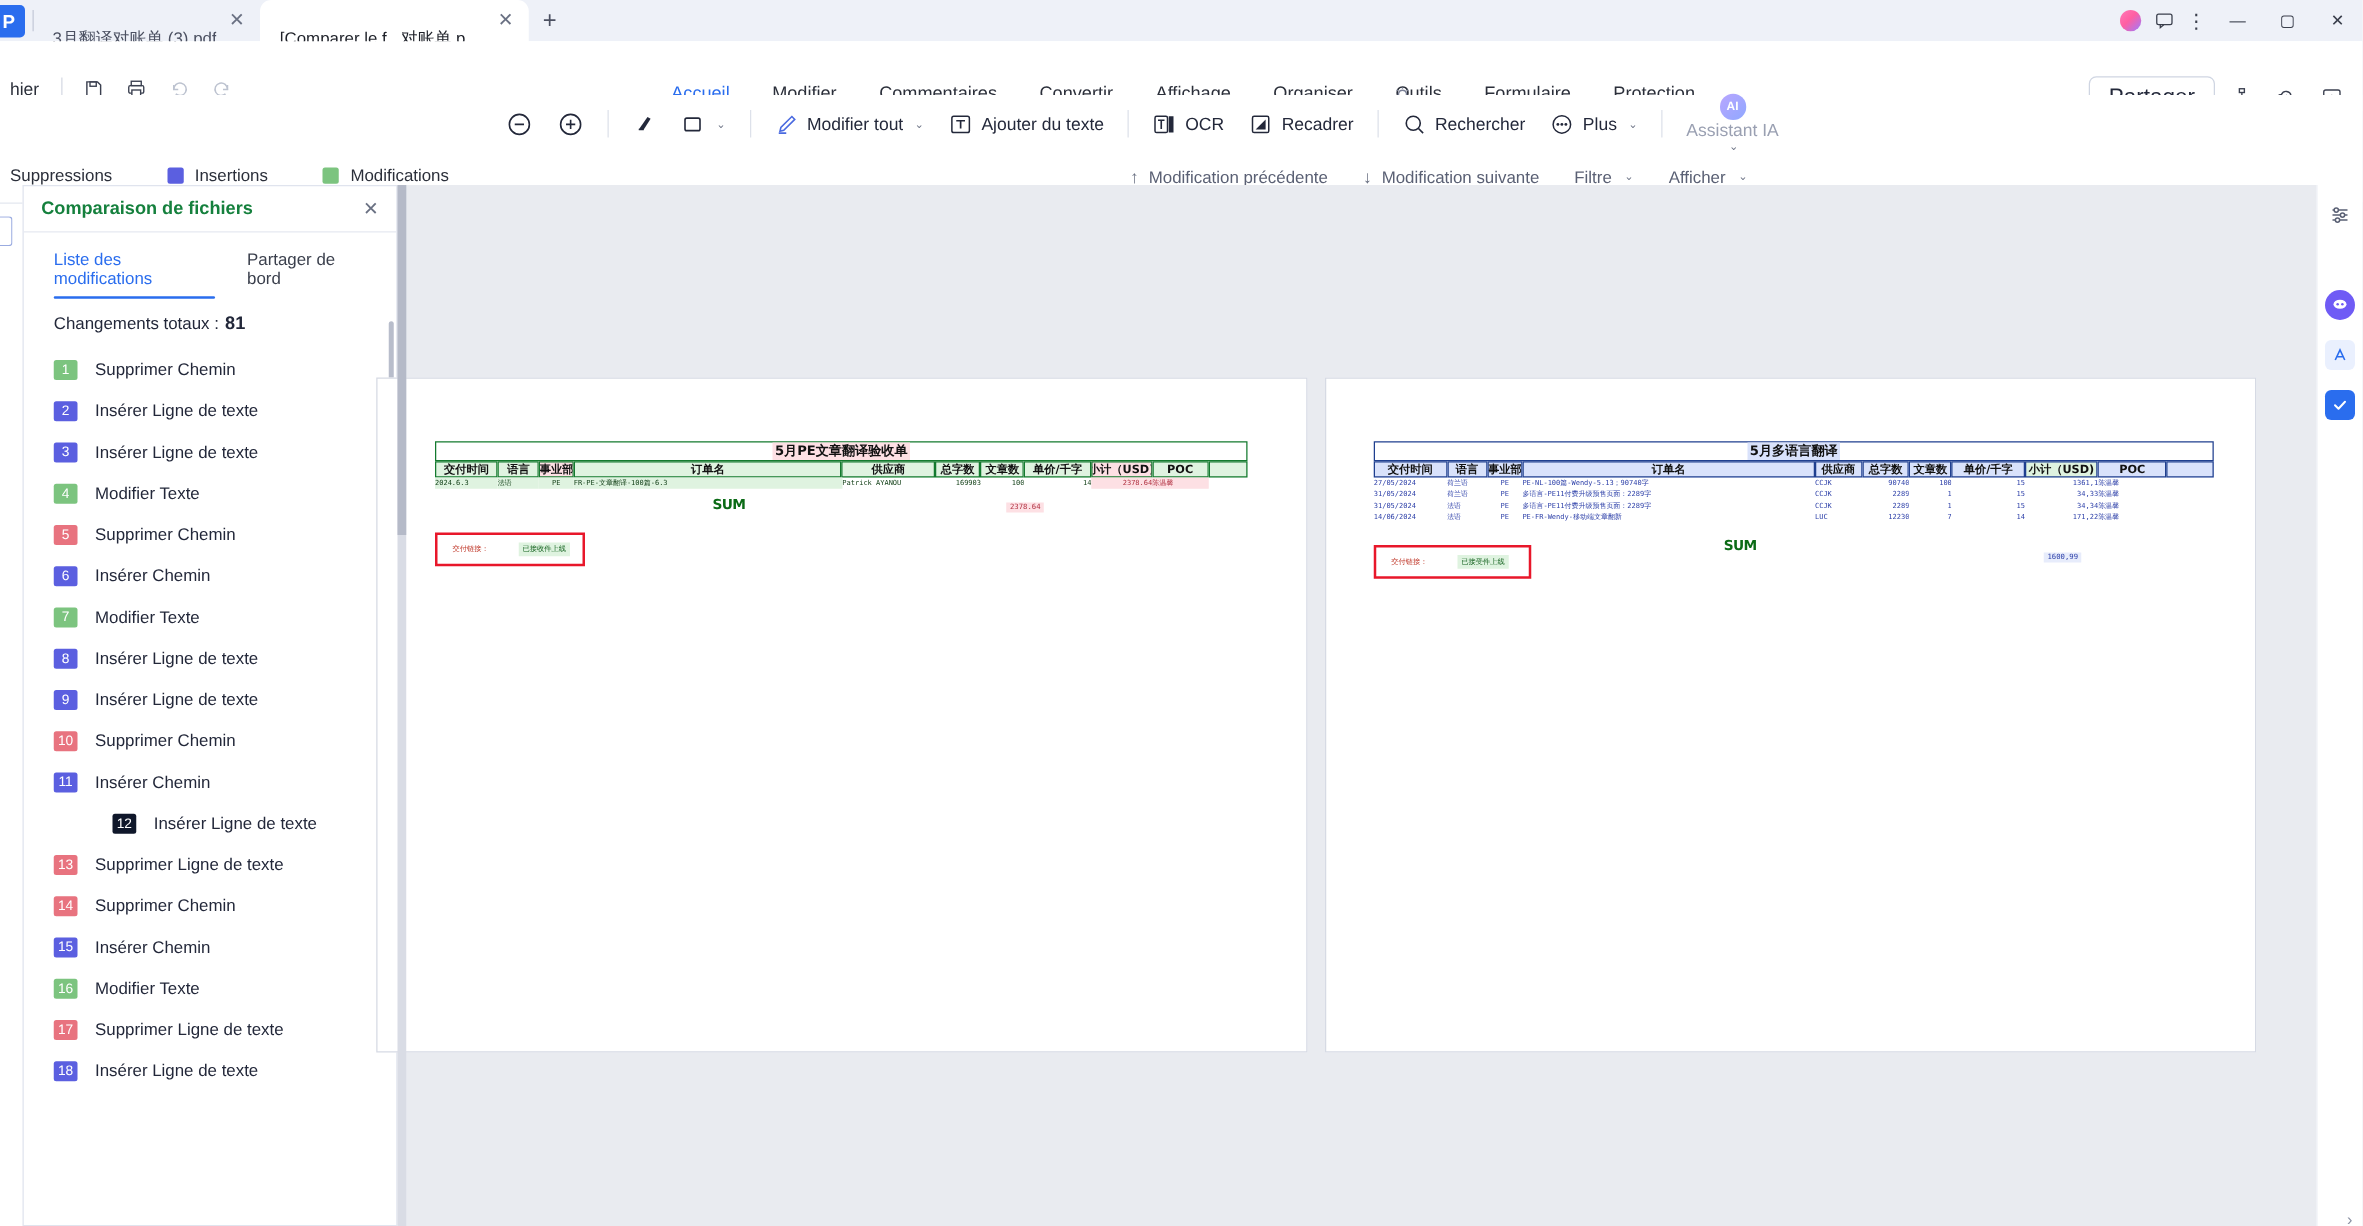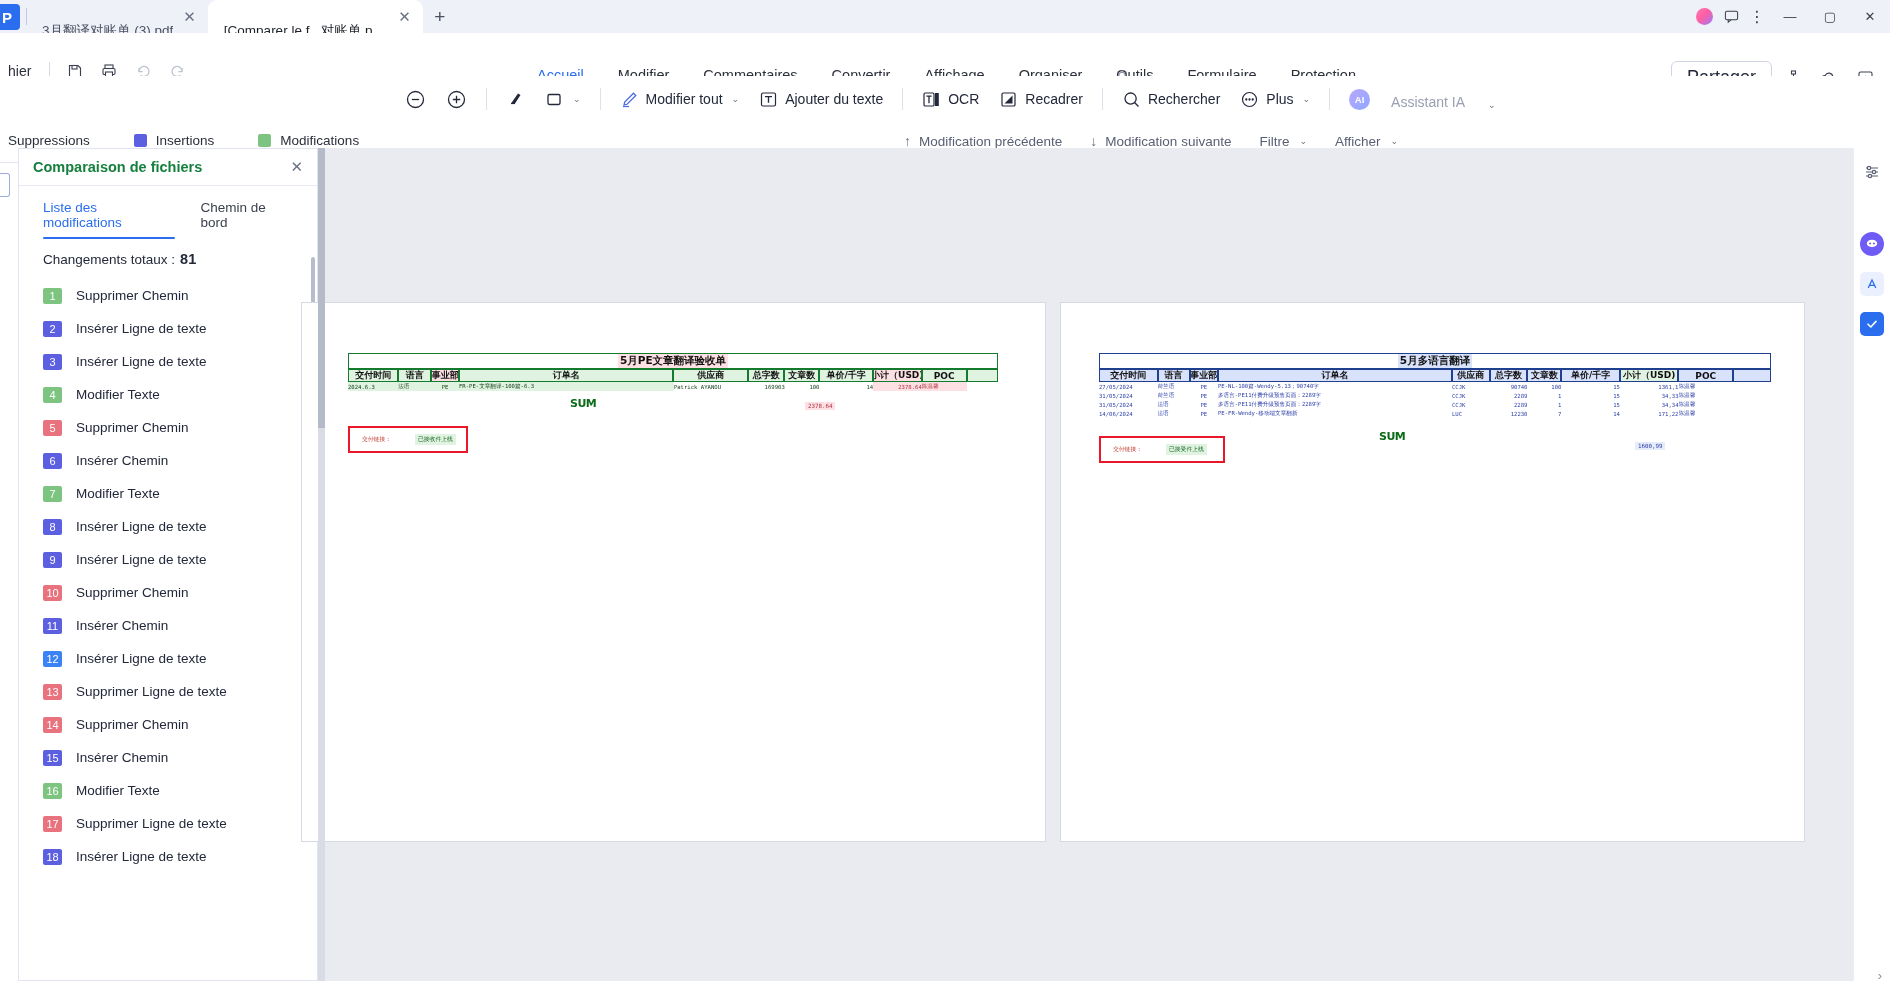--- a/index.html
+++ b/index.html
@@ -99,21 +99,21 @@
     display:flex;align-items:center;
   }
   .tool{
     display:flex;align-items:center;gap:7px;font-size:14px;color:#23283a;
     padding:4px 10px;white-space:nowrap;
   }
   .tool .gl{display:flex;align-items:center;justify-content:center;}
   .tsep{width:1px;height:22px;background:#dde1ea;margin:0 9px;}
   .caret{font-size:9px;color:#6a7183;margin-left:2px;}
   .ai-pill{
-    display:flex;align-items:flex-end;gap:21px;color:#9aa0b2;font-size:14px;
+    display:flex;align-items:center;gap:0;color:#9aa0b2;font-size:14px;flex-direction:column;
   }
   .ai-badge{
     width:21px;height:21px;border-radius:50%;
     background:linear-gradient(135deg,#b9a6ff,#8fa8ff);
     color:#fff;font-size:9.5px;display:flex;align-items:center;justify-content:center;
     font-weight:bold;
   }
 
   
   .comparebar{
@@ -512,21 +512,21 @@
   <div class="edge-tab"></div>
 
   <div class="panel">
     <div class="panel-head">
       <span class="panel-title">Comparaison de fichiers</span>
       <span class="panel-close">✕</span>
     </div>
 
     <div class="panel-tabs">
       <div class="ptab active">Liste des modifications</div>
-      <div class="ptab">Chemin de bord</div>
+      <div class="ptab">Partager de bord</div>
     </div>
 
     <div class="totals">
       <span>Changements totaux :</span><b>81</b>
     </div>
 
     <div class="chg-list" id="chg-list">
         <div class="chg">
           <span class="chg-num" style="background: rgb(124, 196, 127);">1</span>
           <span>Supprimer Chemin</span>
@@ -565,21 +565,21 @@
         </div>
         <div class="chg">
           <span class="chg-num" style="background: rgb(232, 115, 127);">10</span>
           <span>Supprimer Chemin</span>
         </div>
         <div class="chg">
           <span class="chg-num" style="background: rgb(91, 95, 224);">11</span>
           <span>Insérer Chemin</span>
         </div>
         <div class="chg">
-          <span class="chg-num" style="background: #3b82f6;">12</span>
+          <span class="chg-num" style="background: #0f172a; margin-left: 47px;">12</span>
           <span>Insérer Ligne de texte</span>
         </div>
         <div class="chg">
           <span class="chg-num" style="background: rgb(232, 115, 127);">13</span>
           <span>Supprimer Ligne de texte</span>
         </div>
         <div class="chg">
           <span class="chg-num" style="background: rgb(232, 115, 127);">14</span>
           <span>Supprimer Chemin</span>
         </div>

